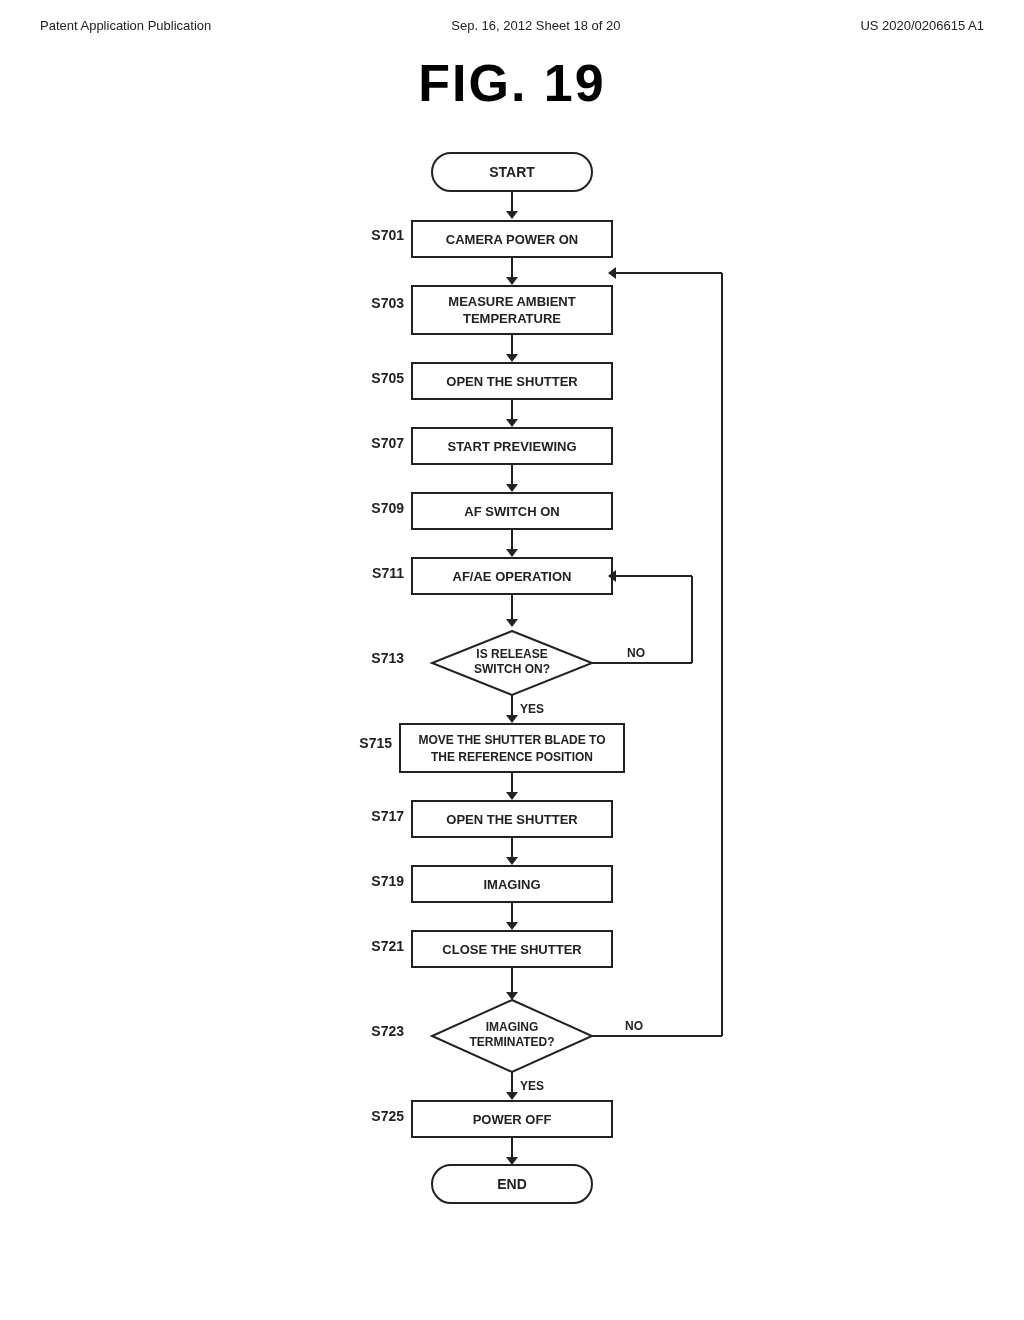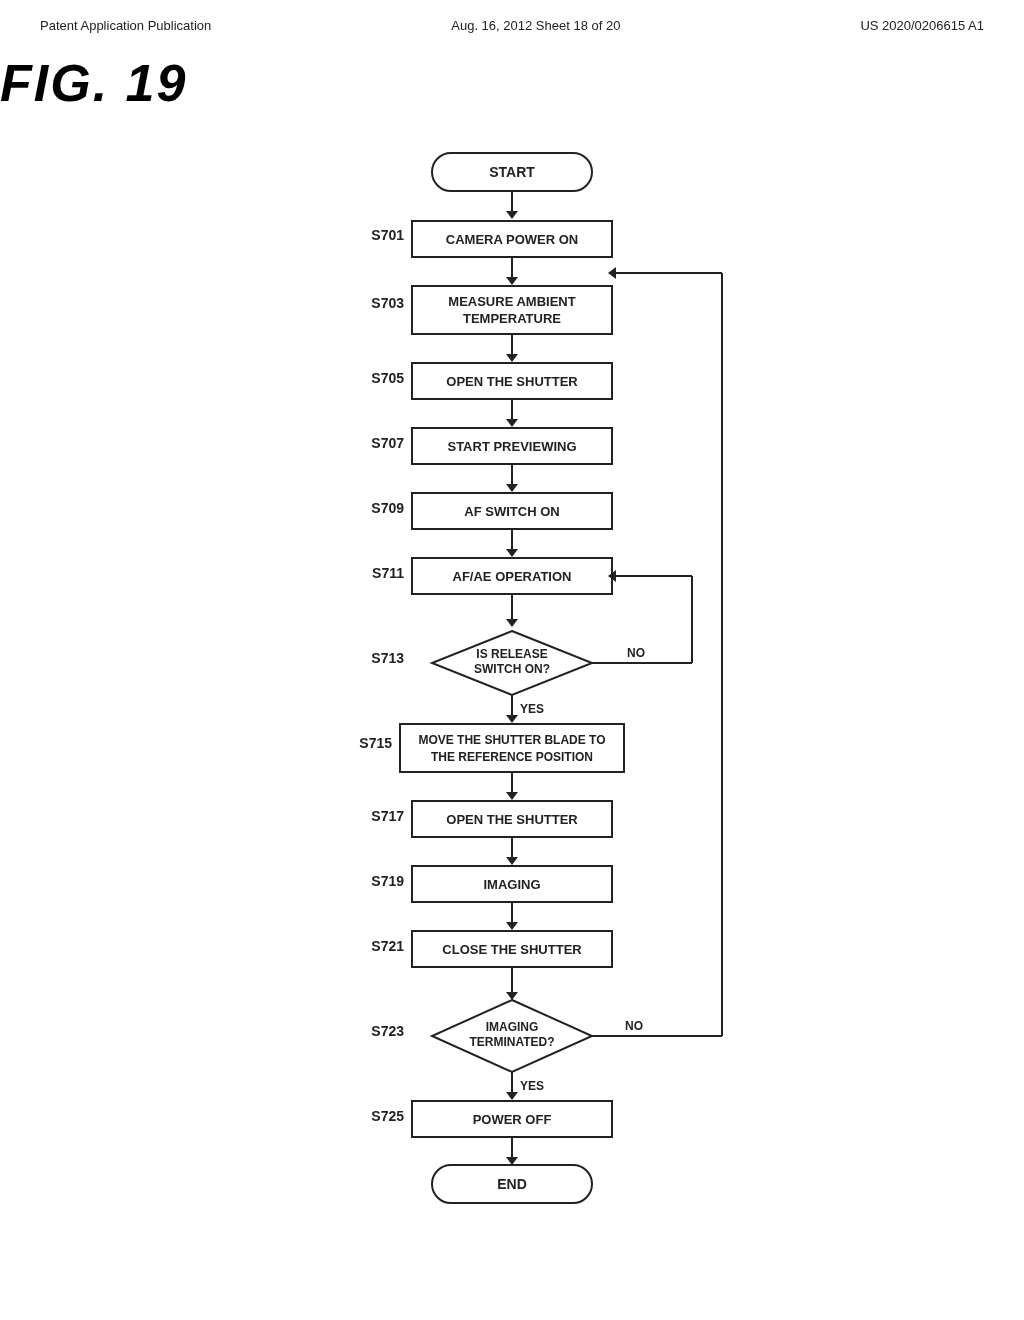--- a/index.html
+++ b/index.html
@@ -16,39 +16,39 @@
       justify-content: space-between;
       align-items: flex-end;
       padding: 18px 40px 10px 40px;
       font-size: 13px;
       color: #222;
     }
 
     .fig-title {
       font-size: 52px;
       font-weight: bold;
+      text-align: center;
       margin: 10px 0 30px 0;
       letter-spacing: 2px;
-      font-style: italic;
     }
 
     .flowchart-container {
       display: flex;
       flex-direction: column;
       align-items: center;
       width: 100%;
       padding-bottom: 40px;
     }
   </style>
 </head>
 <body>
 
 <div class="page-header">
   <span>Patent Application Publication</span>
-  <span>Aug. 16, 2012  Sheet 18 of 20</span>
+  <span>Sep. 16, 2012  Sheet 18 of 20</span>
   <span>US 2020/0206615 A1</span>
 </div>
 
 <div class="fig-title">
   <span>FIG. 19</span>
 </div>
 
 <div class="flowchart-container">
 
   <svg width="700" height="1150" viewBox="0 0 700 1150" style="font-family: Arial, Helvetica, sans-serif;">

